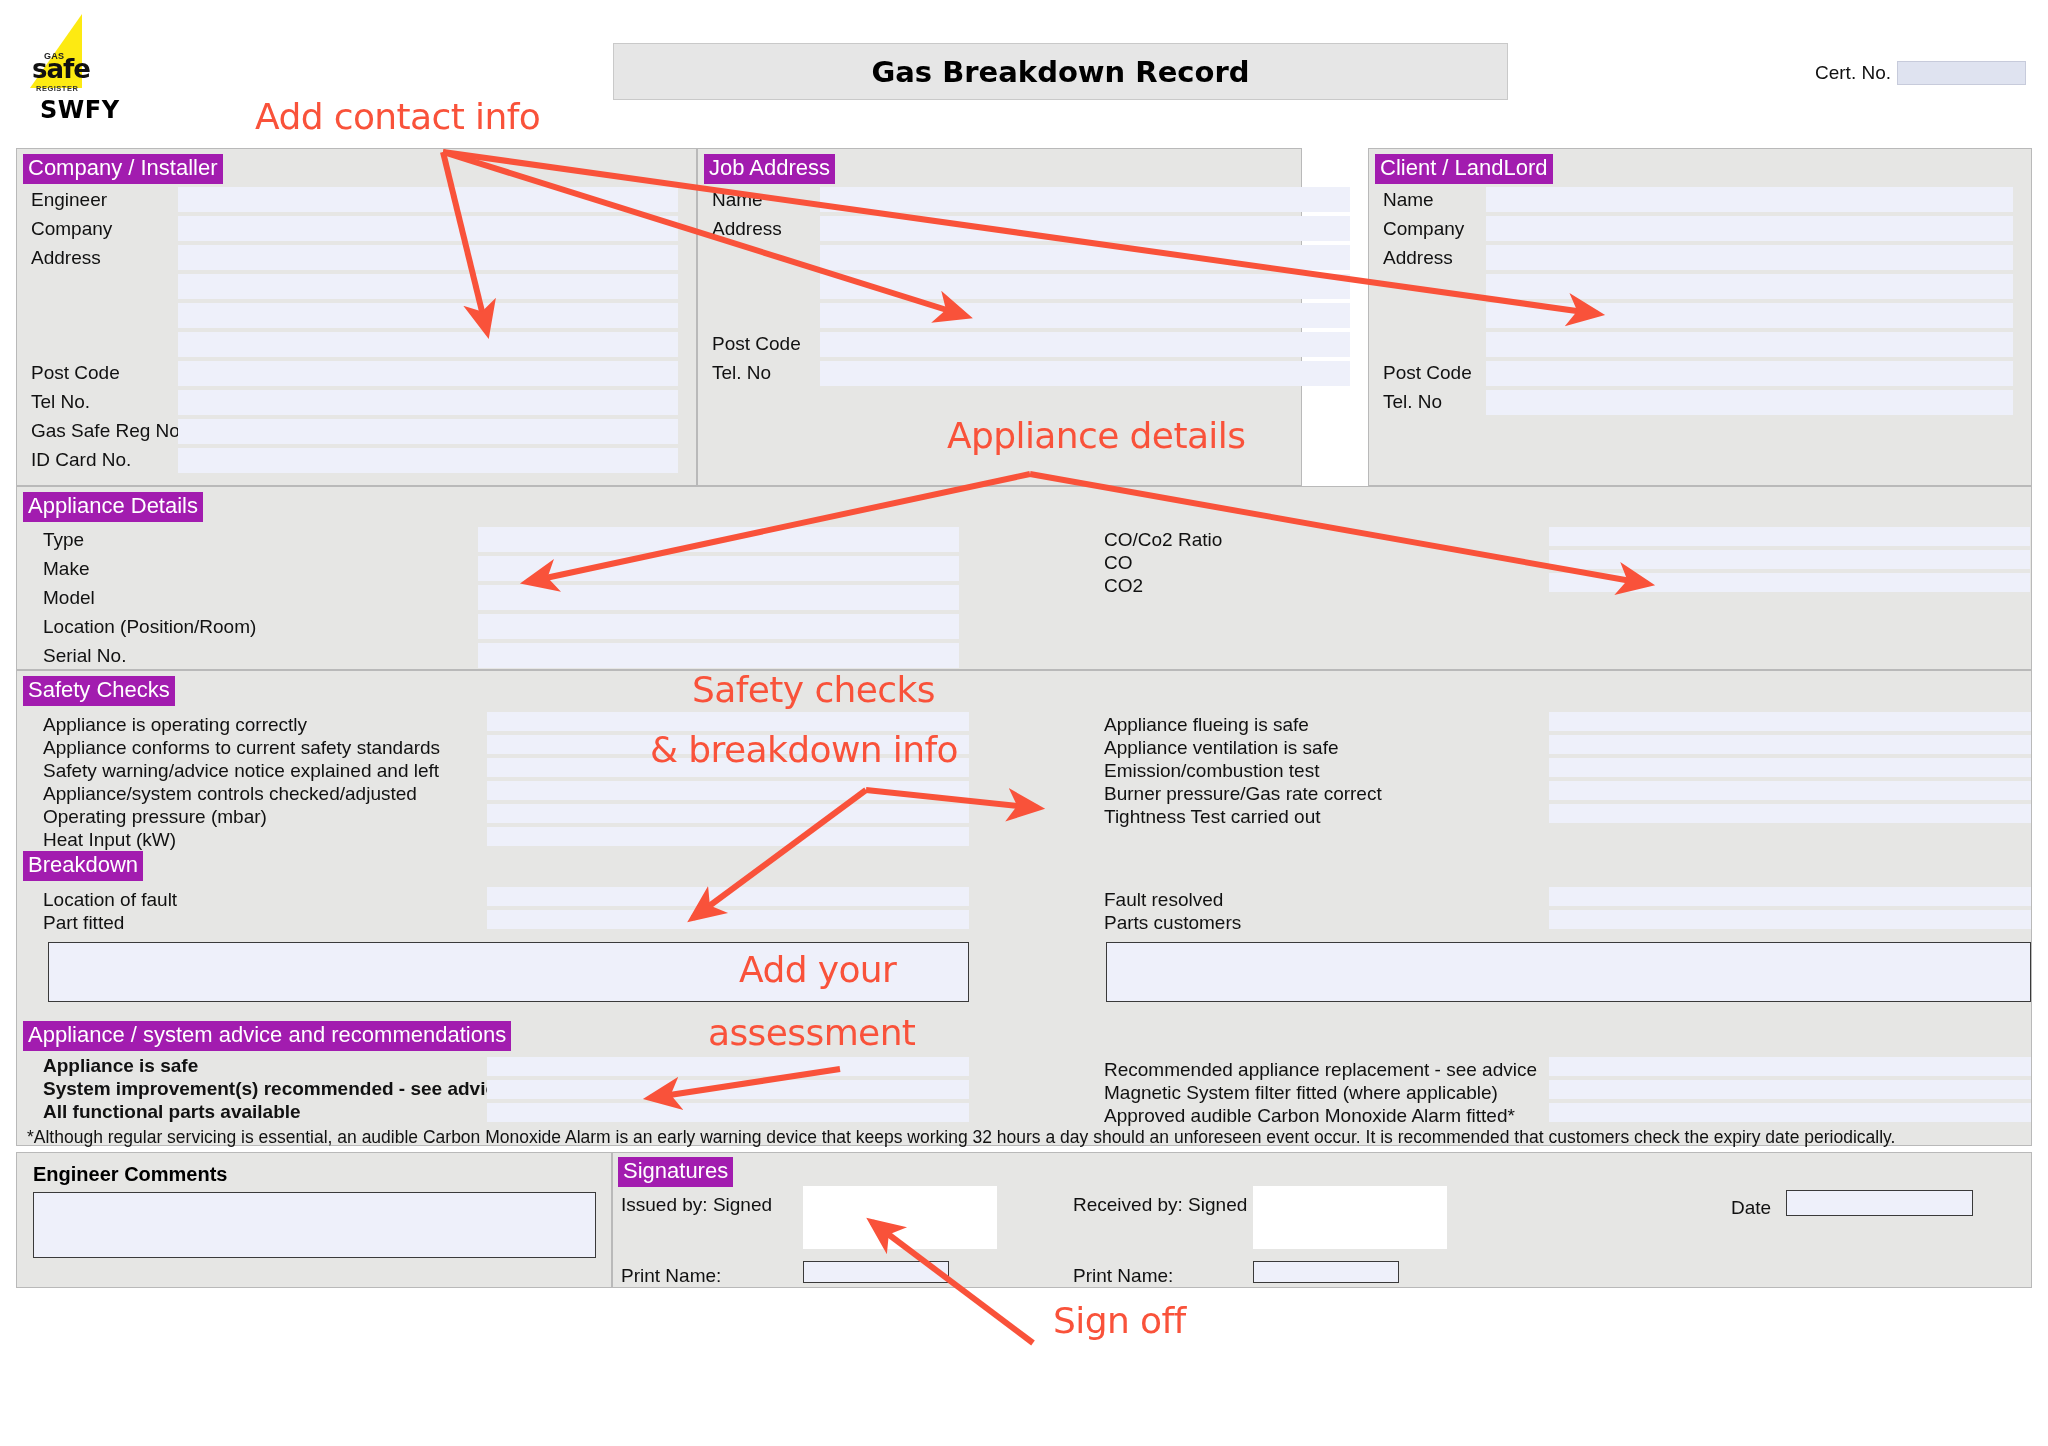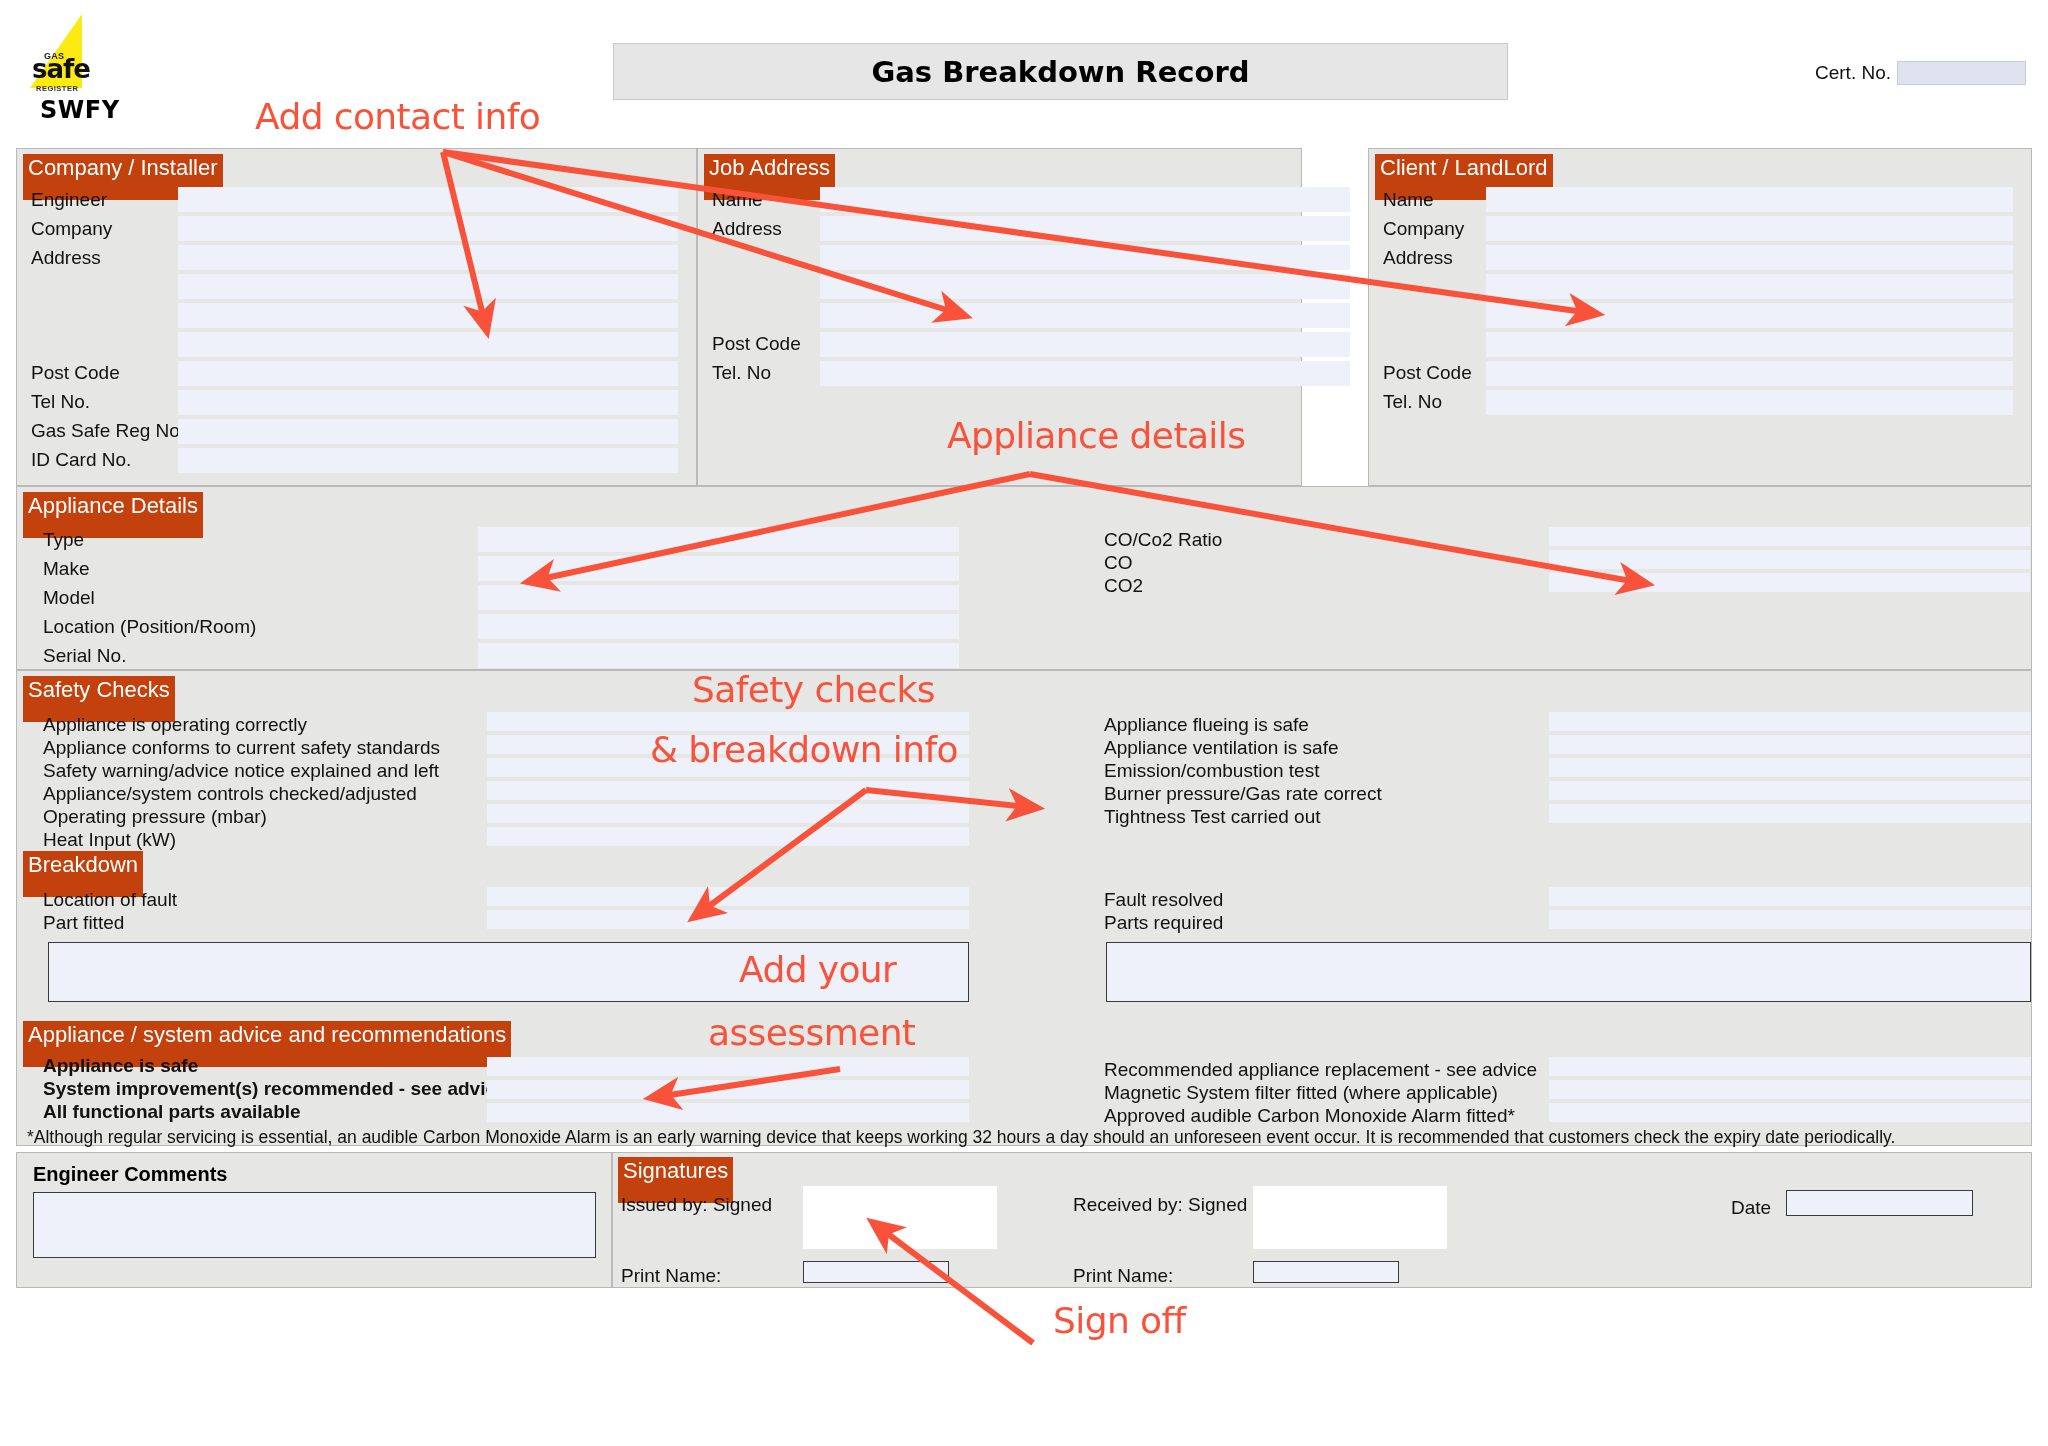--- a/index.html
+++ b/index.html
@@ -87,25 +87,25 @@
   }
 
   
   .panel {
     position: absolute;
     background: #e6e6e4;
     border: 1px solid #b9b9b9;
   }
   .sec-title {
     display: inline-block;
-    background: #c2410c;
+    background: #a21caf;
     color: #ffffff;
     font-size: 22px;
     line-height: 1.05;
-    padding: 2px 5px 21px 5px;
+    padding: 2px 5px 5px 5px;
     font-family: "Liberation Sans", sans-serif;
     white-space: nowrap;
   }
   .row-label {
     font-size: 19px;
     color: #111;
     white-space: nowrap;
     font-family: "Liberation Sans", sans-serif;
   }
   .ifield {
@@ -318,21 +318,21 @@
       <div class="row-label" style="height:23px;">Part fitted</div>
     </div>
     <div style="position:absolute; left:470px; top:216px; width:482px;">
       <div class="ifield" style="height:19px; margin-bottom:4px;"></div>
       <div class="ifield" style="height:19px;"></div>
     </div>
     <div class="boxfield" style="position:absolute; left:31px; top:271px; width:921px; height:60px;"></div>
 
     <div style="position:absolute; left:1087px; top:218px;">
       <div class="row-label" style="height:23px;">Fault resolved</div>
-      <div class="row-label" style="height:23px;">Parts required</div>
+      <div class="row-label" style="height:23px;">Parts customers</div>
     </div>
     <div style="position:absolute; left:1532px; top:216px; width:482px;">
       <div class="ifield" style="height:19px; margin-bottom:4px;"></div>
       <div class="ifield" style="height:19px;"></div>
     </div>
     <div class="boxfield" style="position:absolute; left:1089px; top:271px; width:925px; height:60px;"></div>
 
     <div class="sec-title" style="position:absolute; left:6px; top:350px;">Appliance / system advice and recommendations</div>
 
     <div style="position:absolute; left:26px; top:384px;font-weight:bold;">

